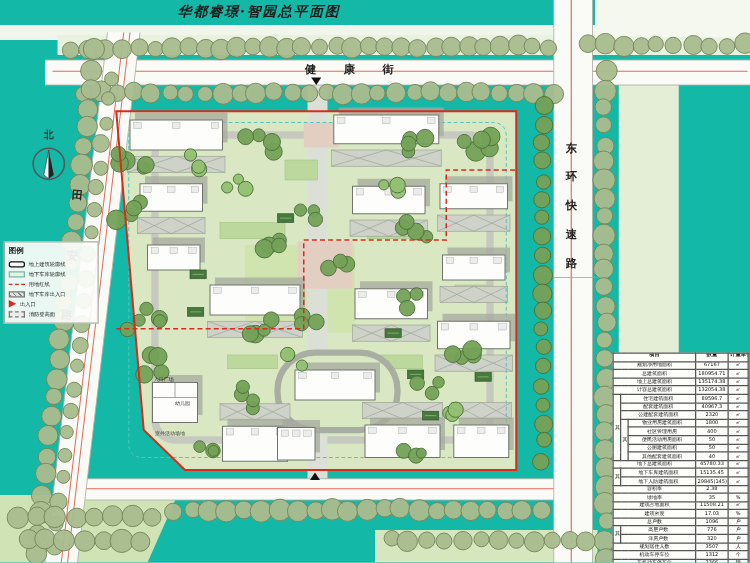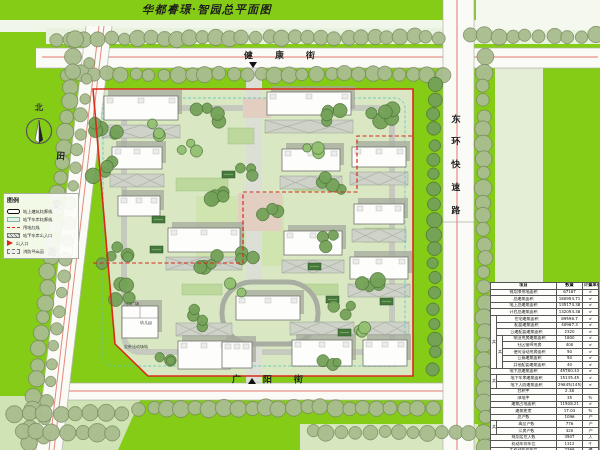--- a/index.html
+++ b/index.html
@@ -1,16 +1,16 @@
 <!DOCTYPE html>
 <html><head>
 <meta charset="utf-8">
 <style>
   html,body{margin:0;padding:0}
-  .stage{position:relative;width:600px;height:450px;background:#84cc16;overflow:hidden;
+  .stage{position:relative;width:600px;height:450px;background:#14b8a6;overflow:hidden;
          font-family:"DejaVu Sans","Liberation Sans",sans-serif;}
   svg.plan{position:absolute;left:0;top:0}
   .title{position:absolute;left:142px;top:2px;font-size:11px;font-weight:bold;color:#1c1c1c;
          letter-spacing:1.5px;font-family:"DejaVu Serif","Liberation Serif",serif;font-style:italic}
   .street{position:absolute;font-weight:bold;color:#222;white-space:nowrap}
   .street.top{left:244px;top:49px;font-size:9px;letter-spacing:22px}
   .street.bottom{left:232px;top:373px;font-size:9px;letter-spacing:22px}
   .street.vert{writing-mode:vertical-rl;font-size:9px}
   .street.right{left:449px;top:106px;letter-spacing:23px}
   .street.left{left:55px;top:144px;letter-spacing:48px;transform:rotate(5deg);transform-origin:top center}
@@ -560,21 +560,20 @@
         <polygon points="249,62 257,62 253,68" fill="#111"></polygon>
         <polygon points="248,384 256,384 252,378" fill="#111"></polygon>
       </g>
     </svg>
 
   <div class="title">华都睿璟·智园总平面图</div>
 
   <div class="street top">健康街</div>
   <div class="street vert right">东环快速路</div>
   <div class="street vert left">田安路</div>
-  <div class="street bottom">广阳街</div>
 
   <div class="north">
     <div class="nlabel">北</div>
     <svg width="30" height="34">
       <circle cx="15" cy="19" r="12.5" fill="none" stroke="#555" stroke-width="1.2"></circle>
       <polygon points="15,8 19,28 15,31" fill="#222"></polygon>
       <polygon points="15,8 11,28 15,31" fill="#fff" stroke="#444" stroke-width="0.6"></polygon>
     </svg>
   </div>
 

